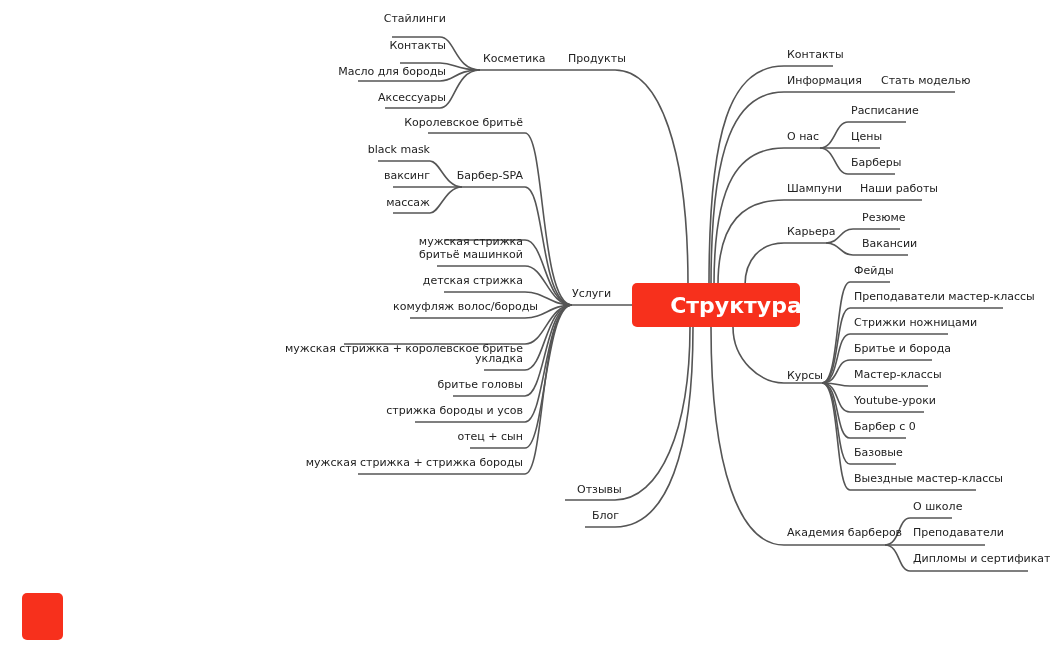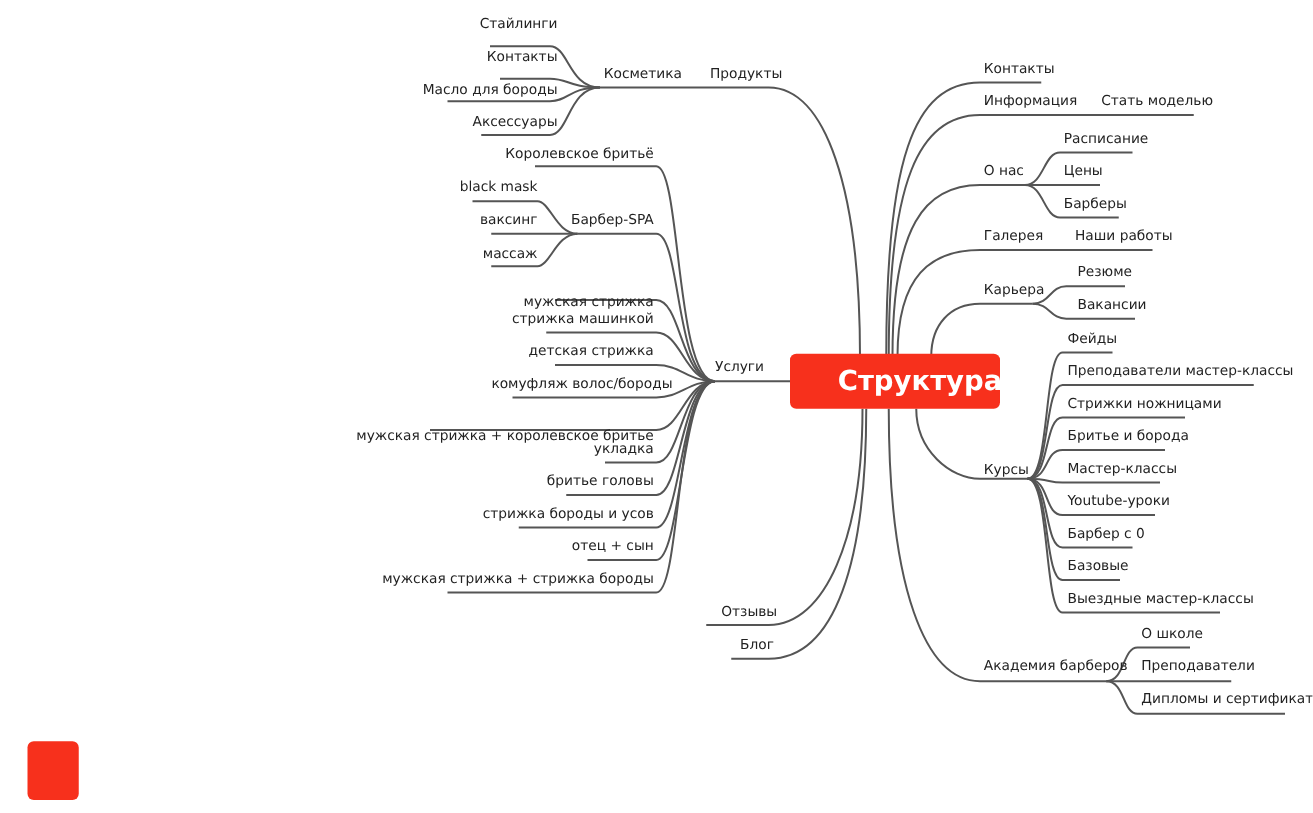--- a/index.html
+++ b/index.html
@@ -91,41 +91,41 @@
 <div class="lbl r" style="right:604px;top:66px">Масло для бороды</div>
 <div class="lbl r" style="right:604px;top:92px">Аксессуары</div>
 
 <div class="lbl" style="left:572px;top:288px">Услуги</div>
 <div class="lbl r" style="right:527px;top:117px">Королевское бритьё</div>
 <div class="lbl r" style="right:527px;top:170px">Барбер-SPA</div>
 <div class="lbl r" style="right:620px;top:144px">black mask</div>
 <div class="lbl r" style="right:620px;top:170px">ваксинг</div>
 <div class="lbl r" style="right:620px;top:197px">массаж</div>
 <div class="lbl r" style="right:527px;top:236px">мужская стрижка</div>
-<div class="lbl r" style="right:527px;top:249px">стрижка машинкой</div>
+<div class="lbl r" style="right:527px;top:249px">бритьё машинкой</div>
 <div class="lbl r" style="right:527px;top:275px">детская стрижка</div>
 <div class="lbl r" style="right:512px;top:301px">комуфляж волос/бороды</div>
 <div class="lbl r" style="right:527px;top:343px">мужская стрижка + королевское бритье</div>
 <div class="lbl r" style="right:527px;top:353px">укладка</div>
 <div class="lbl r" style="right:527px;top:379px">бритье головы</div>
 <div class="lbl r" style="right:527px;top:405px">стрижка бороды и усов</div>
 <div class="lbl r" style="right:527px;top:431px">отец + сын</div>
 <div class="lbl r" style="right:527px;top:457px">мужская стрижка + стрижка бороды</div>
 
 <div class="lbl" style="left:577px;top:484px">Отзывы</div>
 <div class="lbl" style="left:592px;top:510px">Блог</div>
 
 <div class="lbl" style="left:787px;top:49px">Контакты</div>
 <div class="lbl" style="left:787px;top:75px">Информация</div>
 <div class="lbl" style="left:881px;top:75px">Стать моделью</div>
 <div class="lbl" style="left:787px;top:131px">О нас</div>
 <div class="lbl" style="left:851px;top:105px">Расписание</div>
 <div class="lbl" style="left:851px;top:131px">Цены</div>
 <div class="lbl" style="left:851px;top:157px">Барберы</div>
-<div class="lbl" style="left:787px;top:183px">Галерея</div>
+<div class="lbl" style="left:787px;top:183px">Шампуни</div>
 <div class="lbl" style="left:860px;top:183px">Наши работы</div>
 <div class="lbl" style="left:787px;top:226px">Карьера</div>
 <div class="lbl" style="left:862px;top:212px">Резюме</div>
 <div class="lbl" style="left:862px;top:238px">Вакансии</div>
 
 <div class="lbl" style="left:787px;top:370px">Курсы</div>
 <div class="lbl" style="left:854px;top:265px">Фейды</div>
 <div class="lbl" style="left:854px;top:291px">Преподаватели мастер-классы</div>
 <div class="lbl" style="left:854px;top:317px">Стрижки ножницами</div>
 <div class="lbl" style="left:854px;top:343px">Бритье и борода</div>

